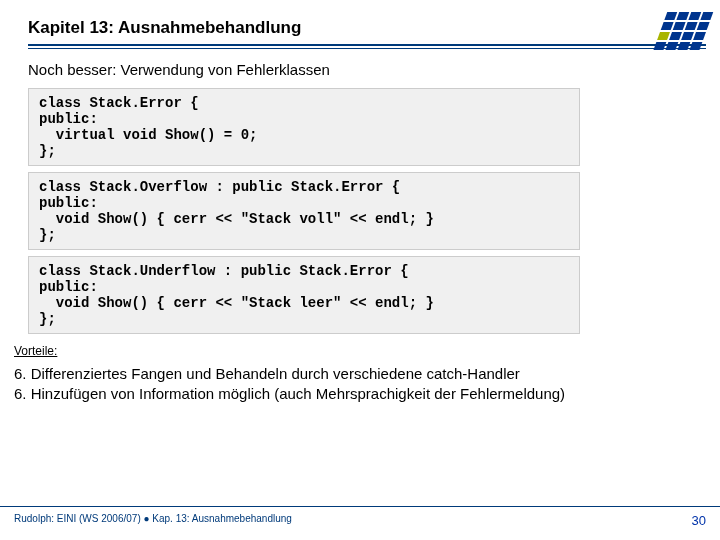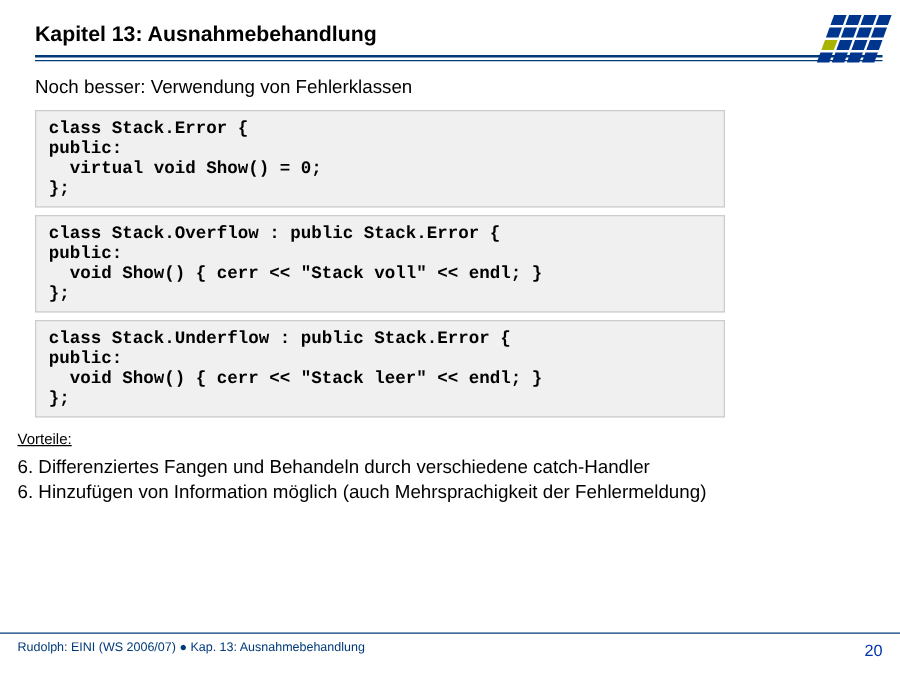--- a/index.html
+++ b/index.html
@@ -146,14 +146,14 @@
 </div>
 
 <div class="advantages-label">Vorteile:</div>
 <div class="advantages-list">
   <div>6. Differenziertes Fangen und Behandeln durch verschiedene catch-Handler</div>
   <div>6. Hinzufügen von Information möglich (auch Mehrsprachigkeit der Fehlermeldung)</div>
 </div>
 
 <div class="footer">
   <span>Rudolph: EINI (WS 2006/07)  ●  Kap. 13: Ausnahmebehandlung</span>
-  <span class="page-num">20</span>
+  <span class="page-num">30</span>
 </div>
 
 </body></html>

